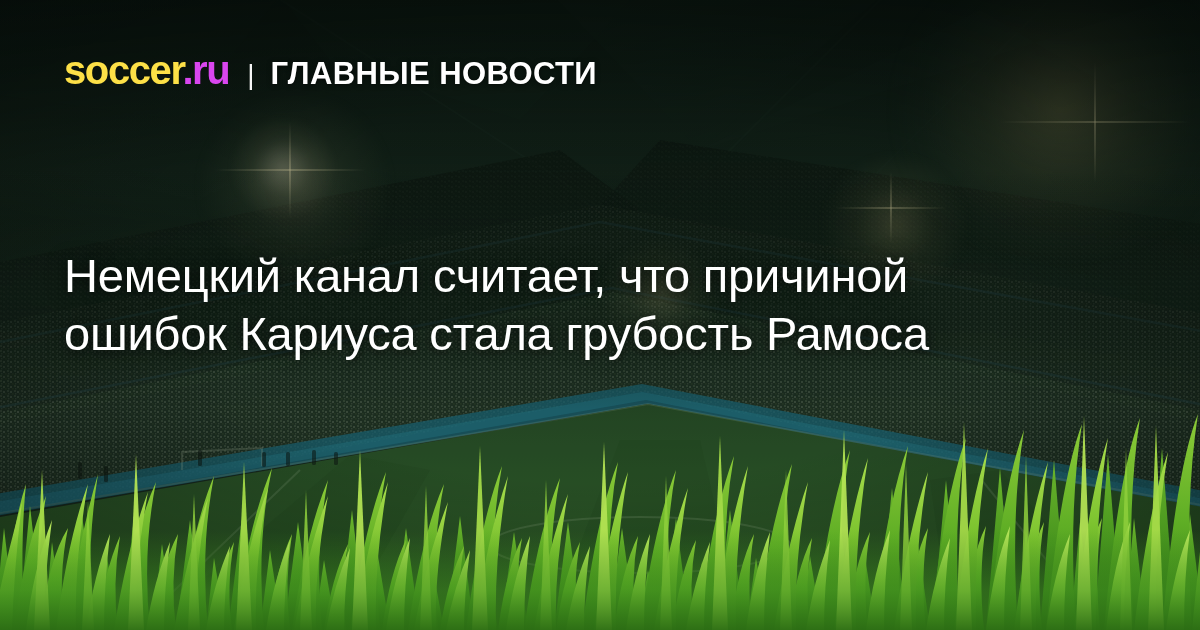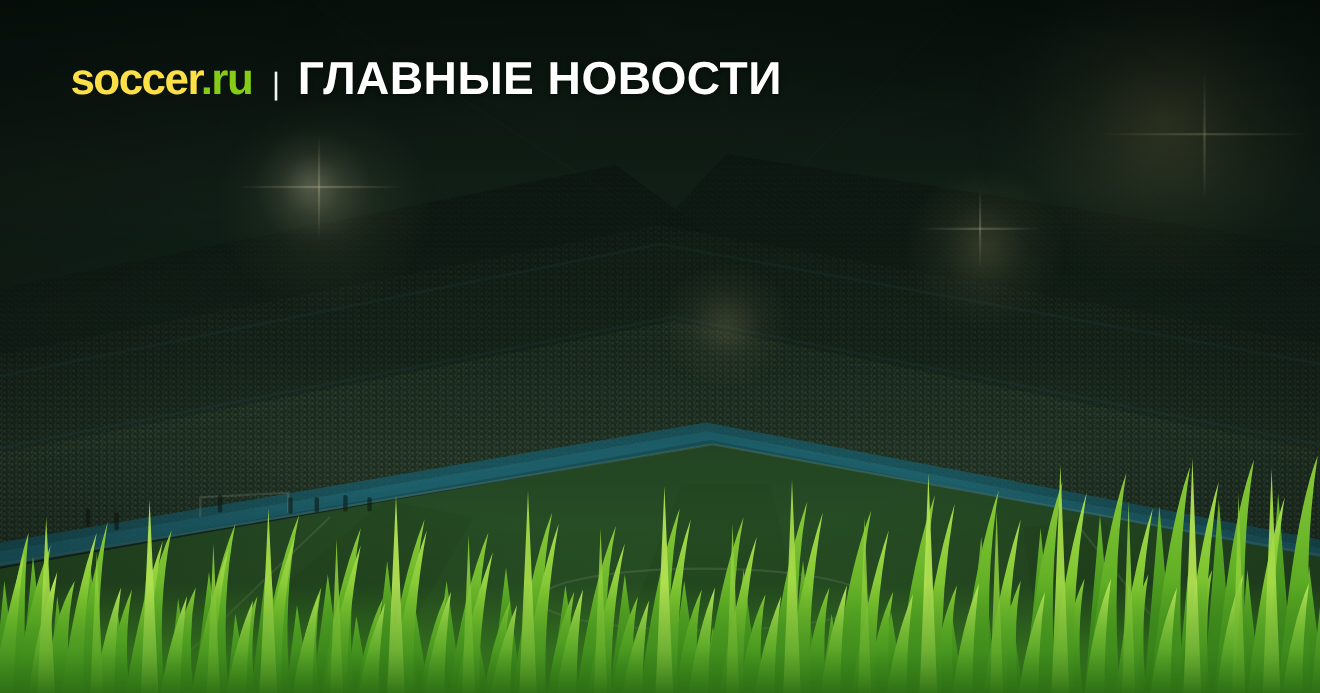--- a/index.html
+++ b/index.html
@@ -124,33 +124,33 @@
     z-index: 20;
   }
   .logo {
     font-size: 40px;
     font-weight: bold;
     letter-spacing: -1.4px;
     line-height: 1;
     white-space: nowrap;
   }
   .logo .l-main { color: #fde047; }
-  .logo .l-tld  { color: #84cc16; }
+  .logo .l-tld  { color: #d946ef; }
 
   .sep {
     color: #ffffff;
     font-size: 28px;
     font-weight: normal;
     margin: 0 16px 0 18px;
     line-height: 1;
     opacity: .96;
   }
   .kicker {
     color: #ffffff;
-    font-size: 42px;
+    font-size: 31px;
     font-weight: bold;
     letter-spacing: 0.4px;
     line-height: 1;
     white-space: nowrap;
     text-shadow: 0 1px 5px rgba(0,0,0,.55);
   }
 
   
   .headline {
     position: absolute;
@@ -508,14 +508,15 @@
 
     <rect x="0" y="120" width="1200" height="100" fill="url(#gbFloor)"></rect>
   </svg>
 
   <div class="header">
     <div class="logo"><span class="l-main">soccer</span><span class="l-tld">.ru</span></div>
     <span class="sep">|</span>
     <span class="kicker">ГЛАВНЫЕ НОВОСТИ</span>
   </div>
 
+  <h1 class="headline">Немецкий канал считает, что причиной ошибок Кариуса стала грубость Рамоса</h1>
 
 </div>
 
 </body></html>

